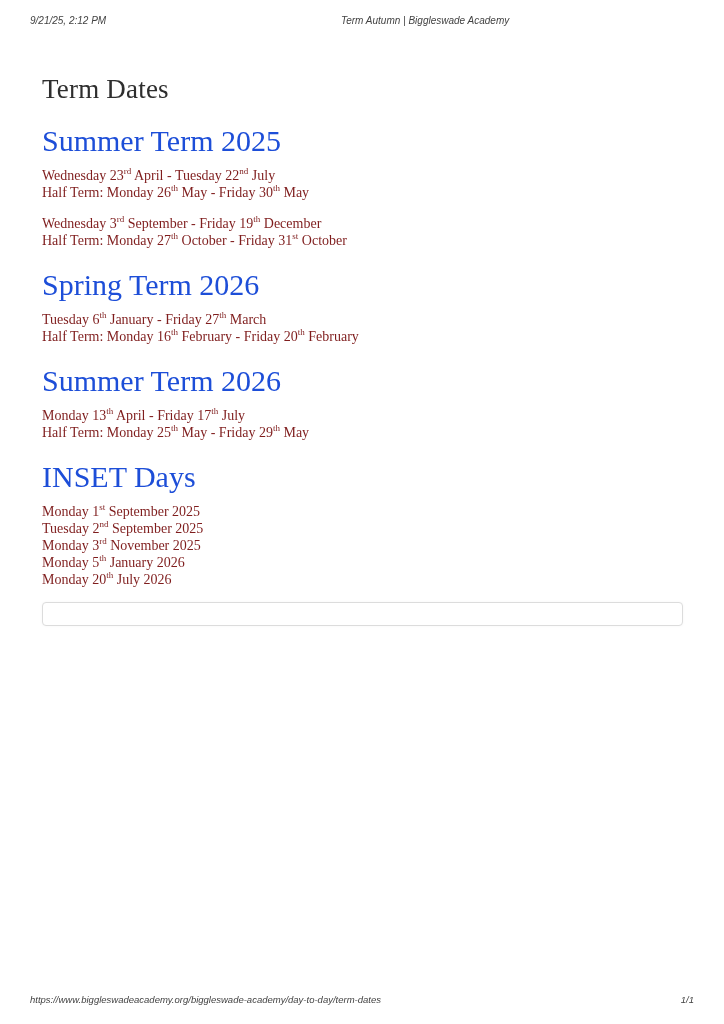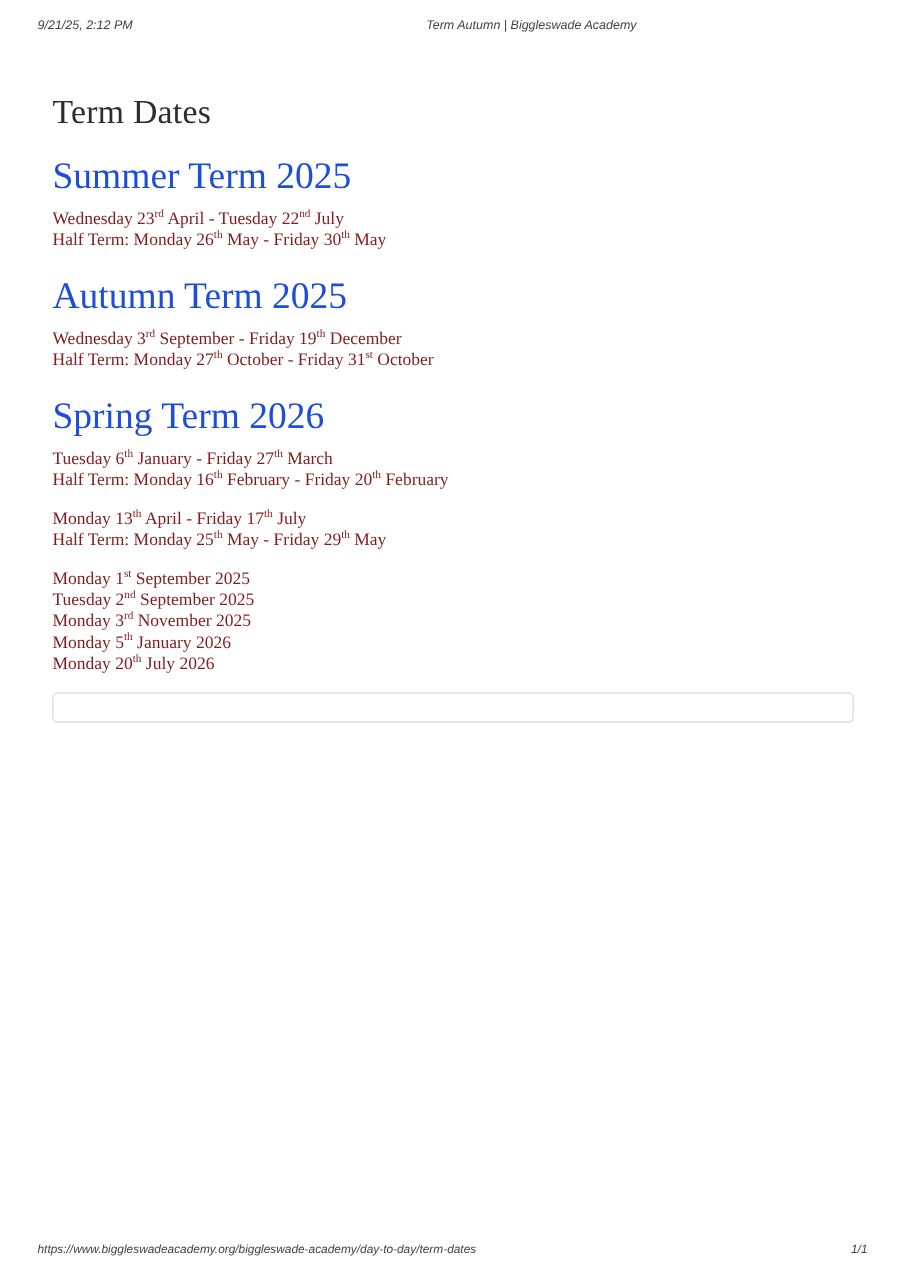--- a/index.html
+++ b/index.html
@@ -80,25 +80,26 @@
 <div class="print-header">
   <span class="header-datetime">9/21/25, 2:12 PM</span>
   <span class="header-title">Term Autumn | Biggleswade Academy</span>
 </div>
 
 <div class="content">
   <h1 class="doc-title">Term Dates</h1>
   <div id="sections">
       <h2 class="section-heading">Summer Term 2025</h2>
       <p class="section-dates">Wednesday 23<sup>rd</sup> April - Tuesday 22<sup>nd</sup> July<br>Half Term: Monday 26<sup>th</sup> May - Friday 30<sup>th</sup> May</p>
-      <h2 class="section-heading">Autumn Term 2025</h2>
       <p class="section-dates">Wednesday 3<sup>rd</sup> September - Friday 19<sup>th</sup> December<br>Half Term: Monday 27<sup>th</sup> October - Friday 31<sup>st</sup> October</p>
       <h2 class="section-heading">Spring Term 2026</h2>
       <p class="section-dates">Tuesday 6<sup>th</sup> January - Friday 27<sup>th</sup> March<br>Half Term: Monday 16<sup>th</sup> February - Friday 20<sup>th</sup> February</p>
+      <h2 class="section-heading">Summer Term 2026</h2>
       <p class="section-dates">Monday 13<sup>th</sup> April - Friday 17<sup>th</sup> July<br>Half Term: Monday 25<sup>th</sup> May - Friday 29<sup>th</sup> May</p>
+      <h2 class="section-heading">INSET Days</h2>
       <p class="section-dates">Monday 1<sup>st</sup> September 2025<br>Tuesday 2<sup>nd</sup> September 2025<br>Monday 3<sup>rd</sup> November 2025<br>Monday 5<sup>th</sup> January 2026<br>Monday 20<sup>th</sup> July 2026</p>
     </div>
   <div class="empty-box"></div>
 </div>
 
 <div class="print-footer">
   <span class="footer-url">https://www.biggleswadeacademy.org/biggleswade-academy/day-to-day/term-dates</span>
   <span class="footer-page">1/1</span>
 </div>
 

